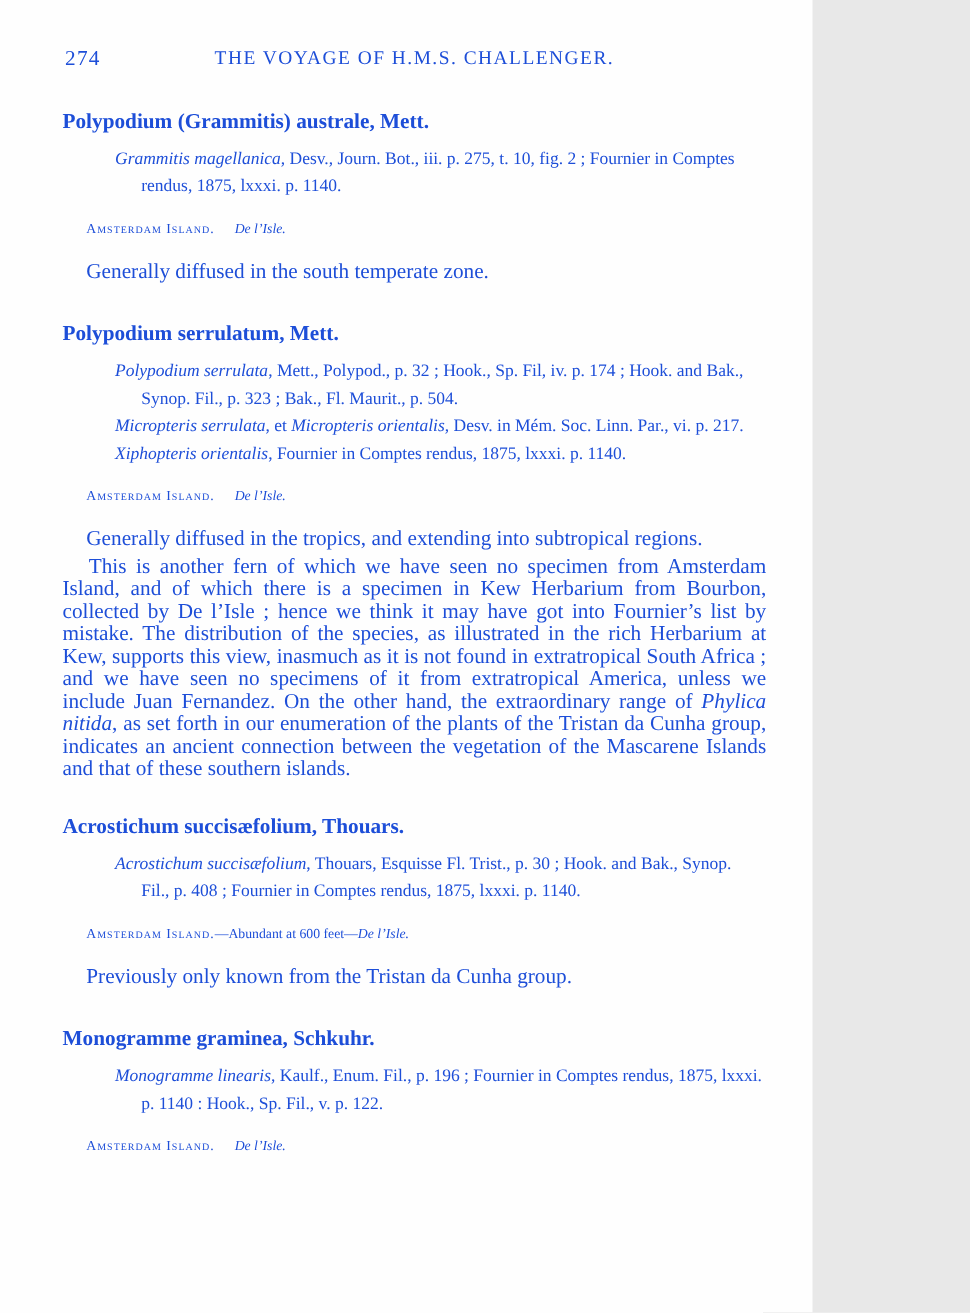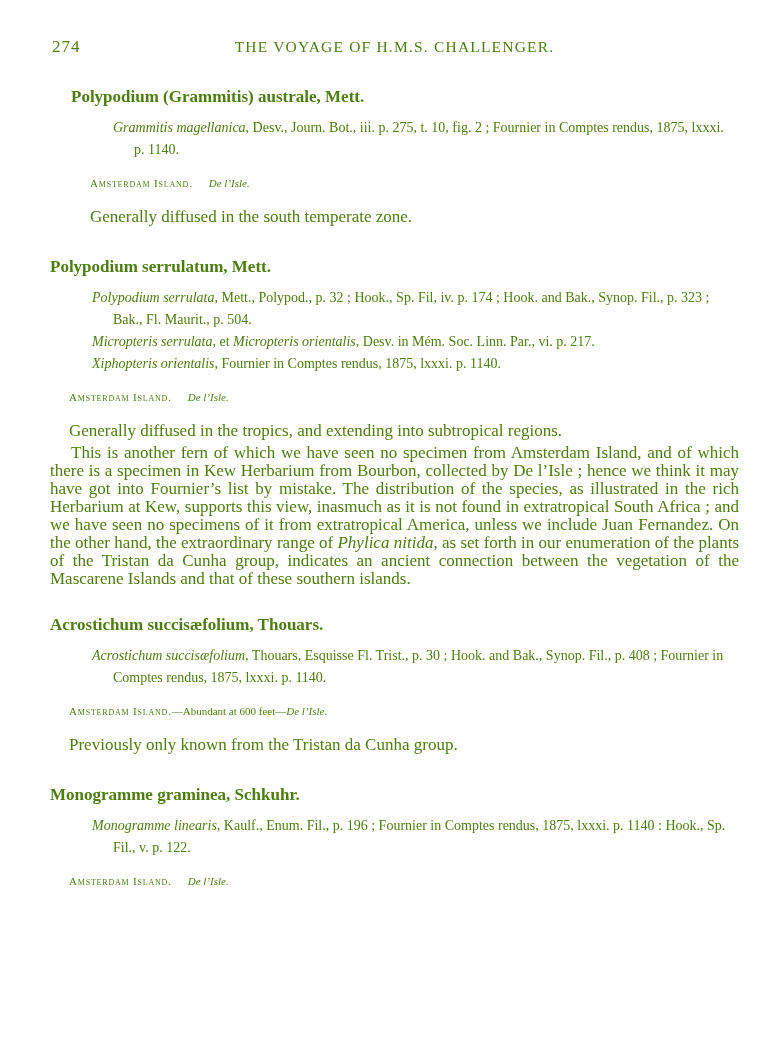--- a/index.html
+++ b/index.html
@@ -1,35 +1,35 @@
 <!DOCTYPE html>
 <html><head>
 <meta charset="utf-8">
 <style>
   html, body { margin: 0; padding: 0; background: #e8e8e8; }
   .page {
     position: relative;
-    width: 776px;
+    width: 650px;
     height: 1050px;
     background: #fefefe;
-    color: #4d7c0f;
+    color: #1d4ed8;
     font-family: "Liberation Serif", "DejaVu Serif", serif;
     box-sizing: border-box;
     padding: 37px 37px 0 50px;
     overflow: hidden;
   }
   .header { position: relative; height: 22px; }
   .page-number { position: absolute; left: 2px; top: 0; font-size: 17px; letter-spacing: 1px; }
   .running-title {
     position: absolute; left: 0; right: 0; top: 1px;
     text-align: center; font-size: 15.5px; letter-spacing: 1.2px;
   }
 
   .entry { margin-top: 26px; }
-  .entry-first { margin-top: 27px; margin-left: 21px; }
+  .entry-first { margin-top: 27px; }
 
   .entry-heading { font-size: 17px; font-weight: bold; line-height: 22px; }
 
   .synonymy { margin-top: 9px; }
   .syn-line {
     font-size: 14px;
     line-height: 22px;
     margin-left: 63px;
     text-indent: -21px;
     padding-right: 2px;

